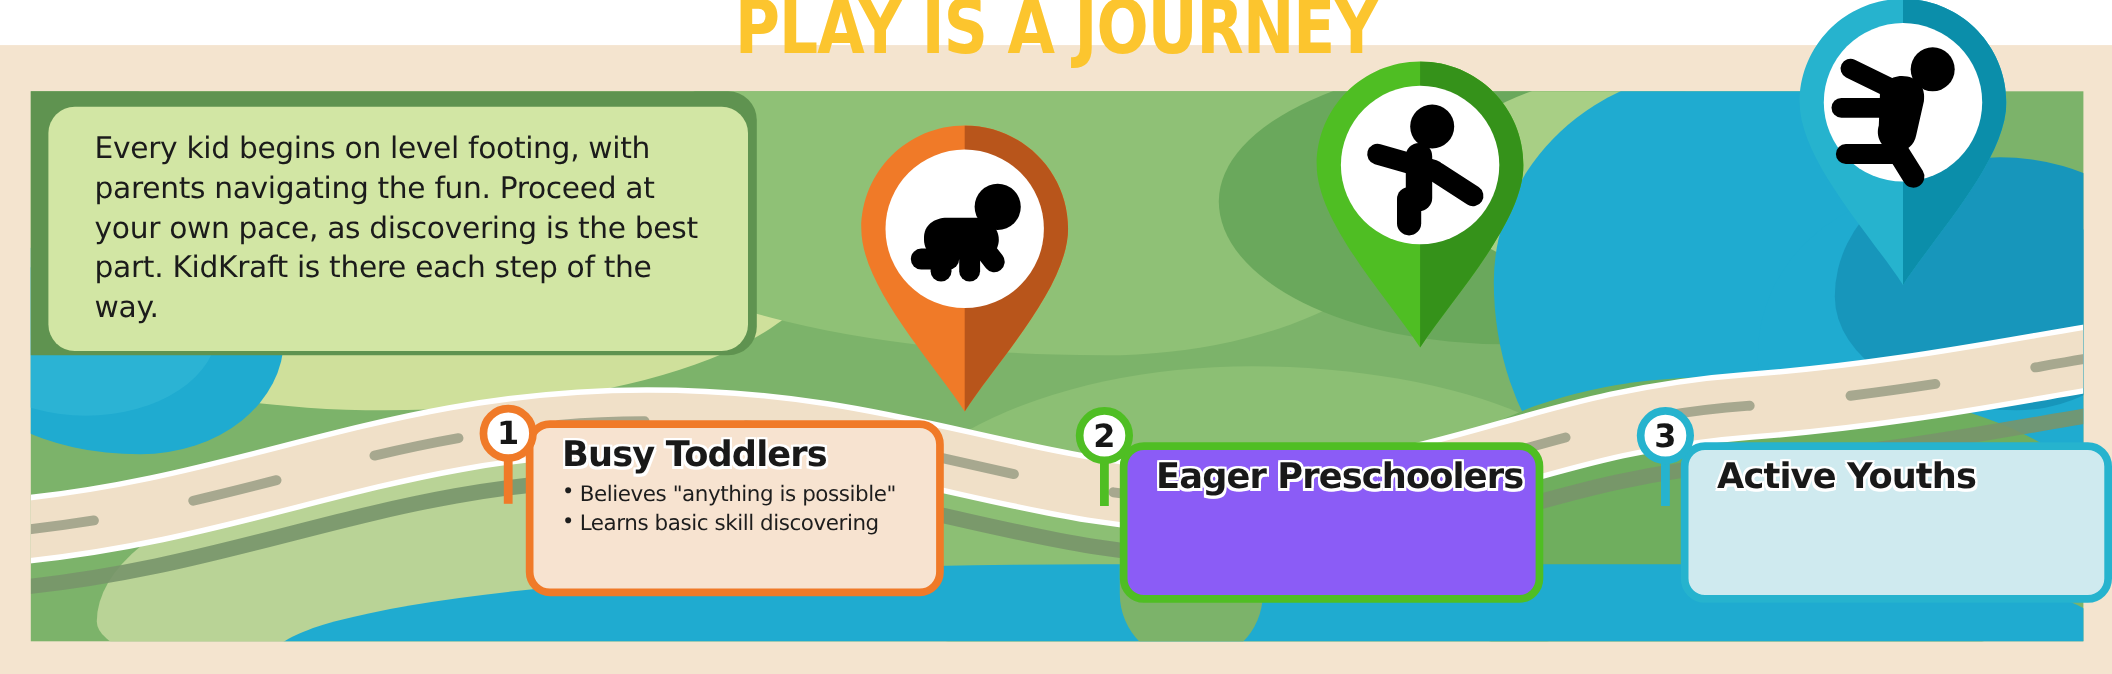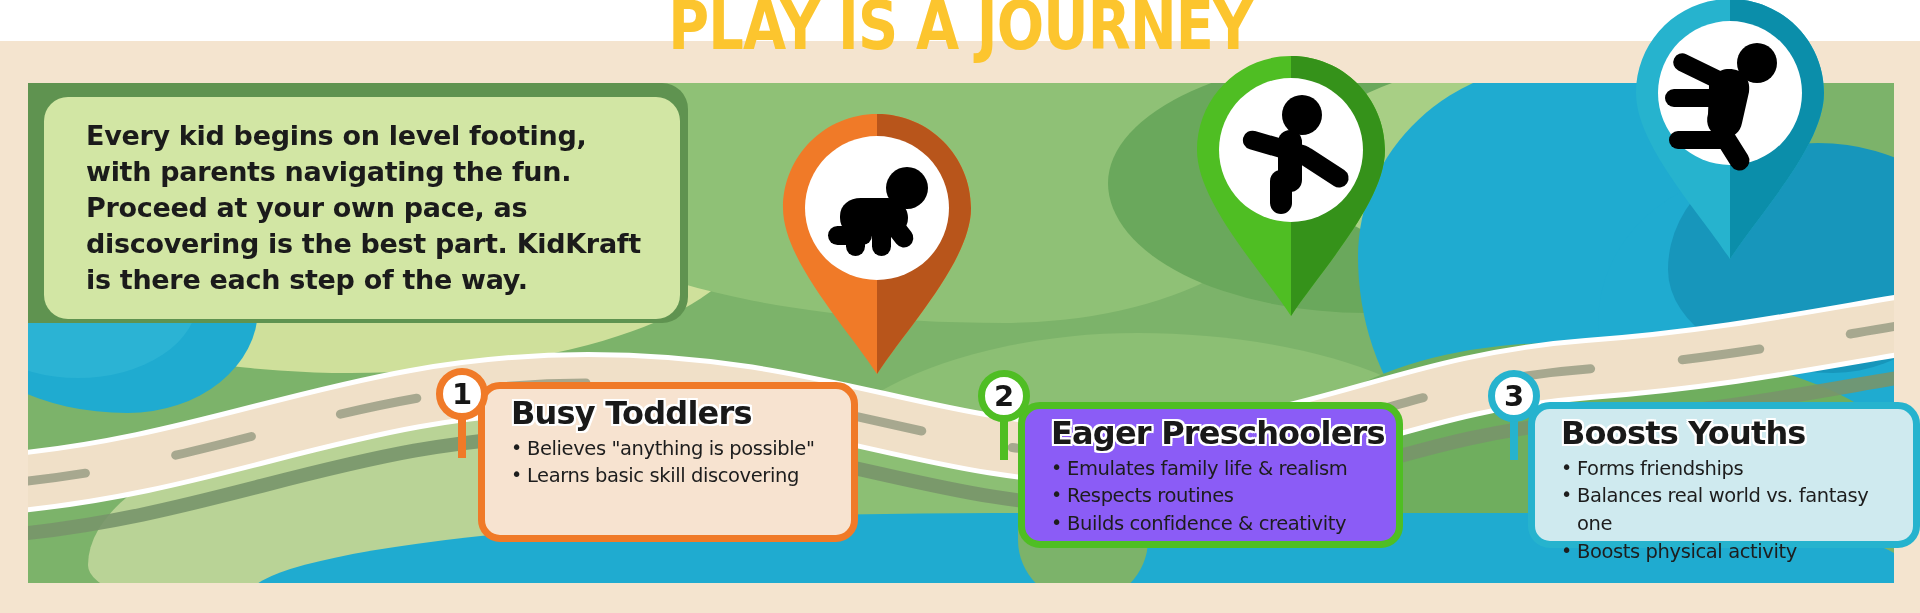--- a/index.html
+++ b/index.html
@@ -119,21 +119,21 @@
     position: absolute; left: 28px; top: 83px; width: 660px; height: 240px;
     background: #5f9350; border-radius: 0 26px 26px 0;
   }
   .intro-box {
     position: absolute; left: 44px; top: 97px; width: 636px; height: 222px;
     background: #d2e6a4; border-radius: 24px 24px 24px 24px;
     display: flex; align-items: center;
   }
   .intro-text {
     font-family: "DejaVu Sans", sans-serif;
-    font-weight: 700;
+    font-weight: 400;
     font-size: 27px; line-height: 1.33;
     color: #1b1b1b;
     padding: 0 36px 0 42px;
     letter-spacing: -0.3px;
   }
 
   
   .pin { position: absolute; width: 210px; height: 268px; z-index: 30; }
   .pin-1 { left: 772px; top: 110px; }
   .pin-2 { left: 1186px; top: 52px; }
@@ -319,36 +319,26 @@
       <ul class="card-bullets">
         <li>Believes "anything is possible"</li>
         <li>Learns basic skill discovering</li>
       </ul>
     </div>
   </div>
 
   <div class="card card-2">
     <div class="card-inner">
       <div class="card-title">Eager Preschoolers</div>
-      <ul class="card-bullets">
-        <li>Emulates family life &amp; realism</li>
-        <li>Respects routines</li>
-        <li>Builds confidence &amp; creativity</li>
-      </ul>
     </div>
   </div>
 
   <div class="card card-3">
     <div class="card-inner">
-      <div class="card-title">Boosts Youths</div>
-      <ul class="card-bullets">
-        <li>Forms friendships</li>
-        <li>Balances real world vs. fantasy one</li>
-        <li>Boosts physical activity</li>
-      </ul>
+      <div class="card-title">Active Youths</div>
     </div>
   </div>
 
   <div class="badge badge-1">
     <div class="badge-stem"></div>
     <div class="badge-circle">1</div>
   </div>
   <div class="badge badge-2">
     <div class="badge-stem"></div>
     <div class="badge-circle">2</div>

